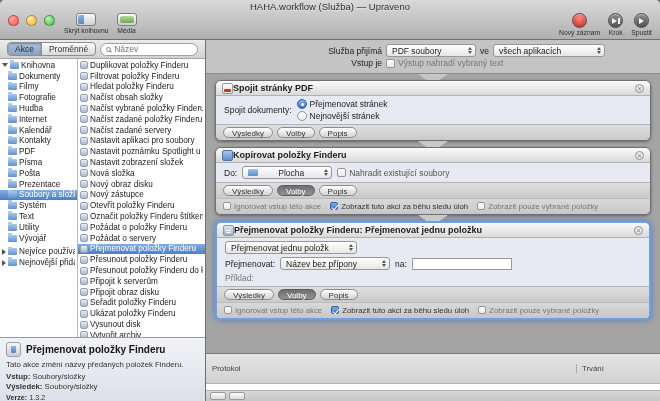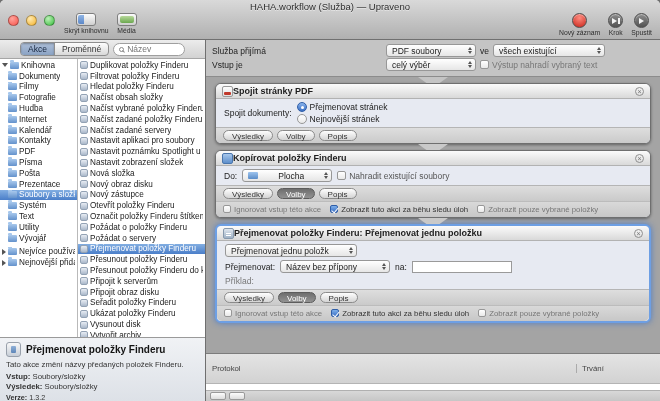--- a/index.html
+++ b/index.html
@@ -21,21 +21,21 @@
 .tbicon.lib::before{content:'';position:absolute;top:1px;bottom:1px;left:1px;width:6px;background:linear-gradient(#8fb4e4,#5c88c8);border-radius:2px 0 0 2px}
 .tbicon.media::before{content:'';position:absolute;inset:2px;background:linear-gradient(#b7d89a,#6ba84f);border-radius:2px}
 .circ{width:15px;height:15px;border-radius:50%;border:1px solid #4e4e4e;box-shadow:inset 0 1px 1px rgba(255,255,255,.45);display:flex;align-items:center;justify-content:center}
 .circ.rec{background:radial-gradient(circle at 50% 30%,#ff8a7e,#c62217)}
 .circ.dark{background:linear-gradient(#8d8d8d,#535353)}
 .tri{width:0;height:0;border-top:3px solid transparent;border-bottom:3px solid transparent;border-left:5px solid #f2f2f2}
 .stepbar{width:2px;height:6px;background:#f2f2f2;margin-left:1px}
 
 .content{flex:1;display:flex;min-height:0}
 .sidebar{width:206px;flex:none;display:flex;flex-direction:column;background:#fff;border-right:1px solid #6f6f6f}
-.filter{height:19px;flex:none;display:flex;align-items:center;gap:4px;padding:0 20px;background:linear-gradient(#ececec,#d2d2d2);border-bottom:1px solid #a6a6a6}
+.filter{height:19px;flex:none;display:flex;align-items:center;gap:4px;padding:0 7px;background:linear-gradient(#ececec,#d2d2d2);border-bottom:1px solid #a6a6a6}
 .seg{display:flex;border:1px solid #8e8e8e;border-radius:4px;overflow:hidden;font-size:8.5px;background:linear-gradient(#fdfdfd,#d9d9d9)}
 .seg span{padding:1px 7px;color:#333}
 .seg span.active{background:linear-gradient(#aebfd8,#8ba3c4);color:#17263e;box-shadow:inset 0 1px 2px rgba(0,0,0,.3)}
 .seg span+span{border-left:1px solid #8e8e8e}
 .search{flex:1;display:flex;align-items:center;gap:3px;background:#fff;border:1px solid #9f9f9f;border-radius:9px;height:13px;padding:0 5px}
 .search input{border:none;outline:none;width:100%;font-size:8.5px;color:#333;background:transparent;font-family:inherit}
 .mag{width:5px;height:5px;border:1px solid #8a8a8a;border-radius:50%;position:relative;flex:none}
 .mag::after{content:'';position:absolute;width:3px;height:1px;background:#8a8a8a;right:-2px;bottom:-1px;transform:rotate(40deg)}
 .cols{flex:1;display:flex;min-height:0}
 .libcol{width:78px;flex:none;border-right:1px solid #b9b9b9;overflow:hidden;padding-top:1px}
@@ -57,21 +57,21 @@
 .dicon::after{content:'';position:absolute;inset:3px 4px;background:linear-gradient(#8fb0d8,#5d86b8);border-radius:1px}
 .dtitle{font-size:10px;font-weight:bold;color:#141414;white-space:nowrap}
 .dtext{font-size:7.8px;color:#333;margin:3px 0}
 .drow{font-size:7.8px;color:#333;line-height:9.5px;white-space:nowrap}
 .drow b{font-weight:bold}
 .dsmall{margin-top:2px;font-size:7.2px}
 
 .main{flex:1;display:flex;flex-direction:column;min-width:0;background:#a6a6a6}
 .svc{flex:none;background:#c4c4c4;border-bottom:1px solid #8c8c8c;padding:3px 6px 4px;font-size:8.5px;color:#222}
 .srow{display:flex;align-items:center;gap:4px;margin:1px 0}
-.slabel{width:170px;text-align:left;flex:none}
+.slabel{width:170px;text-align:right;flex:none}
 .dim{color:#777}
 .popup{display:inline-flex;align-items:center;gap:20px;height:13px;padding:0 3px 0 5px;background:linear-gradient(#fff,#e6e6e6);border:1px solid #979797;border-radius:3px;font-size:8.5px;color:#222}
 .popup .ptext{flex:1;overflow:hidden;white-space:nowrap;text-align:left}
 .w90{width:90px}.w112{width:112px}.w130{width:132px}.w110{width:110px}
 .arrows{display:flex;flex-direction:column;gap:1px;flex:none}
 .arrows i{display:block;width:0;height:0;border-left:2.5px solid transparent;border-right:2.5px solid transparent}
 .arrows .up{border-bottom:3px solid #555}
 .arrows .down{border-top:3px solid #555}
 .chk{width:9px;height:9px;flex:none;border:1px solid #979797;border-radius:2px;background:linear-gradient(#fff,#e9e9e9);position:relative;display:inline-block}
 .chk.checked{background:linear-gradient(#7fb0ea,#3a6fc4);border-color:#2f5ea8}
@@ -430,36 +430,29 @@
           <span class="slabel">Služba přijímá</span>
           <span class="popup w90">
               <span class="ptext">PDF soubory</span>
               <span class="arrows">
                 <i class="up"></i>
                 <i class="down"></i>
               </span>
             </span>
           <span>ve</span>
           <span class="popup w112">
-              <span class="ptext">všech existující</span>
+              <span class="ptext">všech aplikacích</span>
               <span class="arrows">
                 <i class="up"></i>
                 <i class="down"></i>
               </span>
             </span>
         </div>
         <div class="srow">
           <span class="slabel">Vstup je</span>
-          <span class="popup w90">
-              <span class="ptext">celý výběr</span>
-              <span class="arrows">
-                <i class="up"></i>
-                <i class="down"></i>
-              </span>
-            </span>
           <label class="chklabel dim">
             <span class="chk"></span>
             <span>Výstup nahradí vybraný text</span>
           </label>
         </div>
       </div>
 
       <div class="canvas">
         <div class="conn"></div>
 

